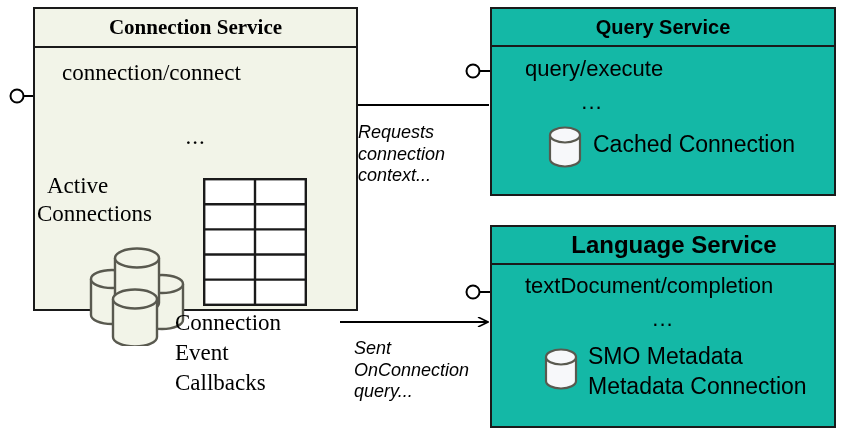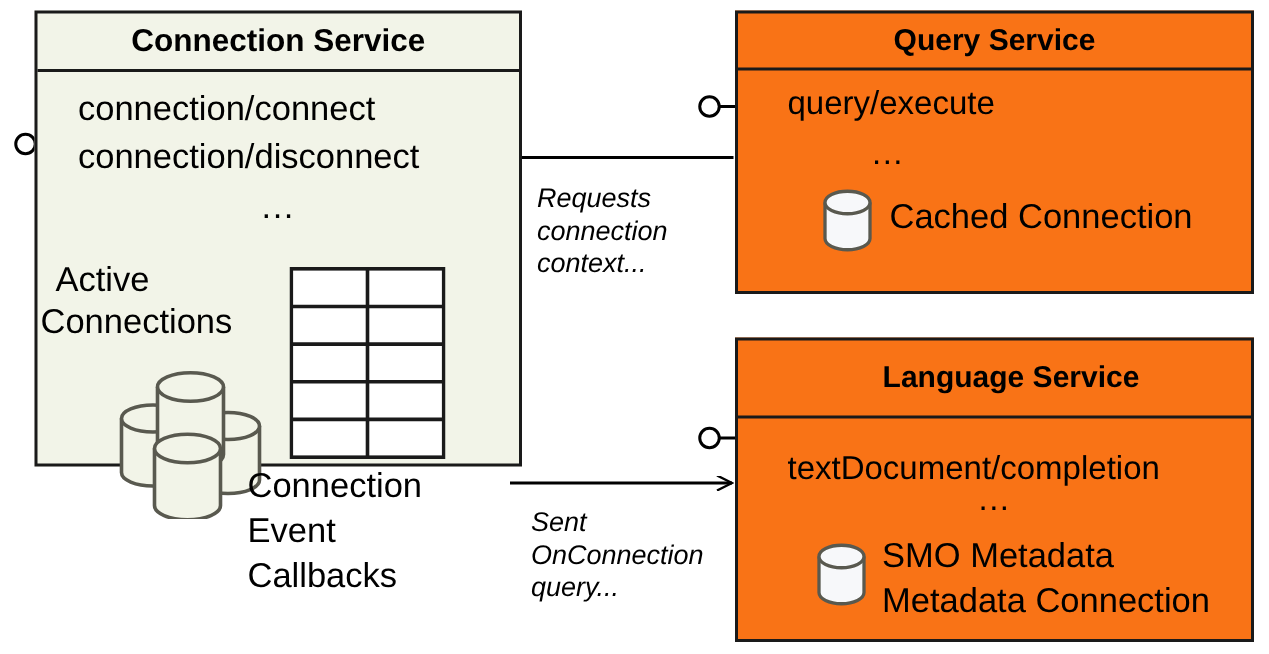--- a/index.html
+++ b/index.html
@@ -29,21 +29,21 @@
     position: absolute;
     box-sizing: border-box;
     border: 2px solid #1a1a1a;
     display: flex;
     flex-direction: column;
   }
   .component.green {
     background: #f2f4e8;
   }
   .component.gray {
-    background: #f97316;
+    background: #14b8a6;
   }
   .comp-header {
     box-sizing: border-box;
     border-bottom: 2px solid #1a1a1a;
     text-align: center;
     font-weight: bold;
     color: #000000;
     display: flex;
     align-items: center;
     justify-content: center;
@@ -119,29 +119,28 @@
 
     <g>
       <line x1="489" y1="105" x2="348" y2="105" stroke="#000000" stroke-width="2" marker-end="url(#arrowOpenLeft)"></line>
     </g>
 
     <g>
       <line x1="340" y1="322" x2="488" y2="322" stroke="#000000" stroke-width="2" marker-end="url(#arrowOpenRight)"></line>
     </g>
   </svg>
 
-  <div class="component green" style="left:23px; top:7px; width:325px; height:304px;">
+  <div class="component green" style="left:33px; top:7px; width:325px; height:304px;font-family:Liberation Serif, serif;">
 
     <div class="comp-header" style="height:39px; font-size:21px;">Connection Service</div>
 
     <div class="comp-body">
 
       <div class="text-line" style="left:27px; top:12px; font-size:23px;text-align:right;">connection/connect</div>
 
-      <div class="text-line" style="left:27px; top:44px; font-size:23px;">connection/disconnect</div>
 
       <div class="ellipsis" style="left:0; top:76px; width:321px; font-size:23px;">...</div>
 
       <div class="text-block" style="left:12px; top:125px; width:160px; font-size:23px;">Active</div>
       <div class="text-block" style="left:2px; top:153px; width:180px; font-size:23px;">Connections</div>
 
       <div class="icon-holder" style="left:22px; top:198px; width:138px; height:100px;">
         <svg width="138" height="100" viewBox="0 0 138 100" xmlns="http://www.w3.org/2000/svg">
           <g fill="#f2f4e8" stroke="#59594f" stroke-width="2.4">
 
@@ -197,25 +196,25 @@
         </svg>
       </div>
 
       <div class="text-line" style="left:101px; top:85px; font-size:23px;">Cached Connection</div>
 
     </div>
   </div>
 
   <div class="component gray" style="left:490px; top:225px; width:346px; height:203px;">
 
-    <div class="comp-header" style="height:52px; font-size:20px;padding-left:22px;">Language Service</div>
+    <div class="comp-header" style="height:38px; font-size:24px;padding-left:22px;">Language Service</div>
 
     <div class="comp-body">
 
-      <div class="text-line" style="left:33px; top:9px; font-size:22px;margin-top:12px;">textDocument/completion</div>
+      <div class="text-line" style="left:33px; top:9px; font-size:22px;">textDocument/completion</div>
 
       <div class="ellipsis" style="left:0; top:41px; width:342px; font-size:22px;">...</div>
 
       <div class="icon-holder" style="left:52px; top:82px; width:34px; height:44px;">
         <svg width="34" height="44" viewBox="0 0 34 44" xmlns="http://www.w3.org/2000/svg">
           <g fill="#f7f8fa" stroke="#59594f" stroke-width="2.2">
             <path d="M2,10 L2,34 a15,7.5 0 0 0 30,0 L32,10"></path>
             <ellipse cx="17" cy="10" rx="15" ry="7.5"></ellipse>
           </g>
         </svg>

